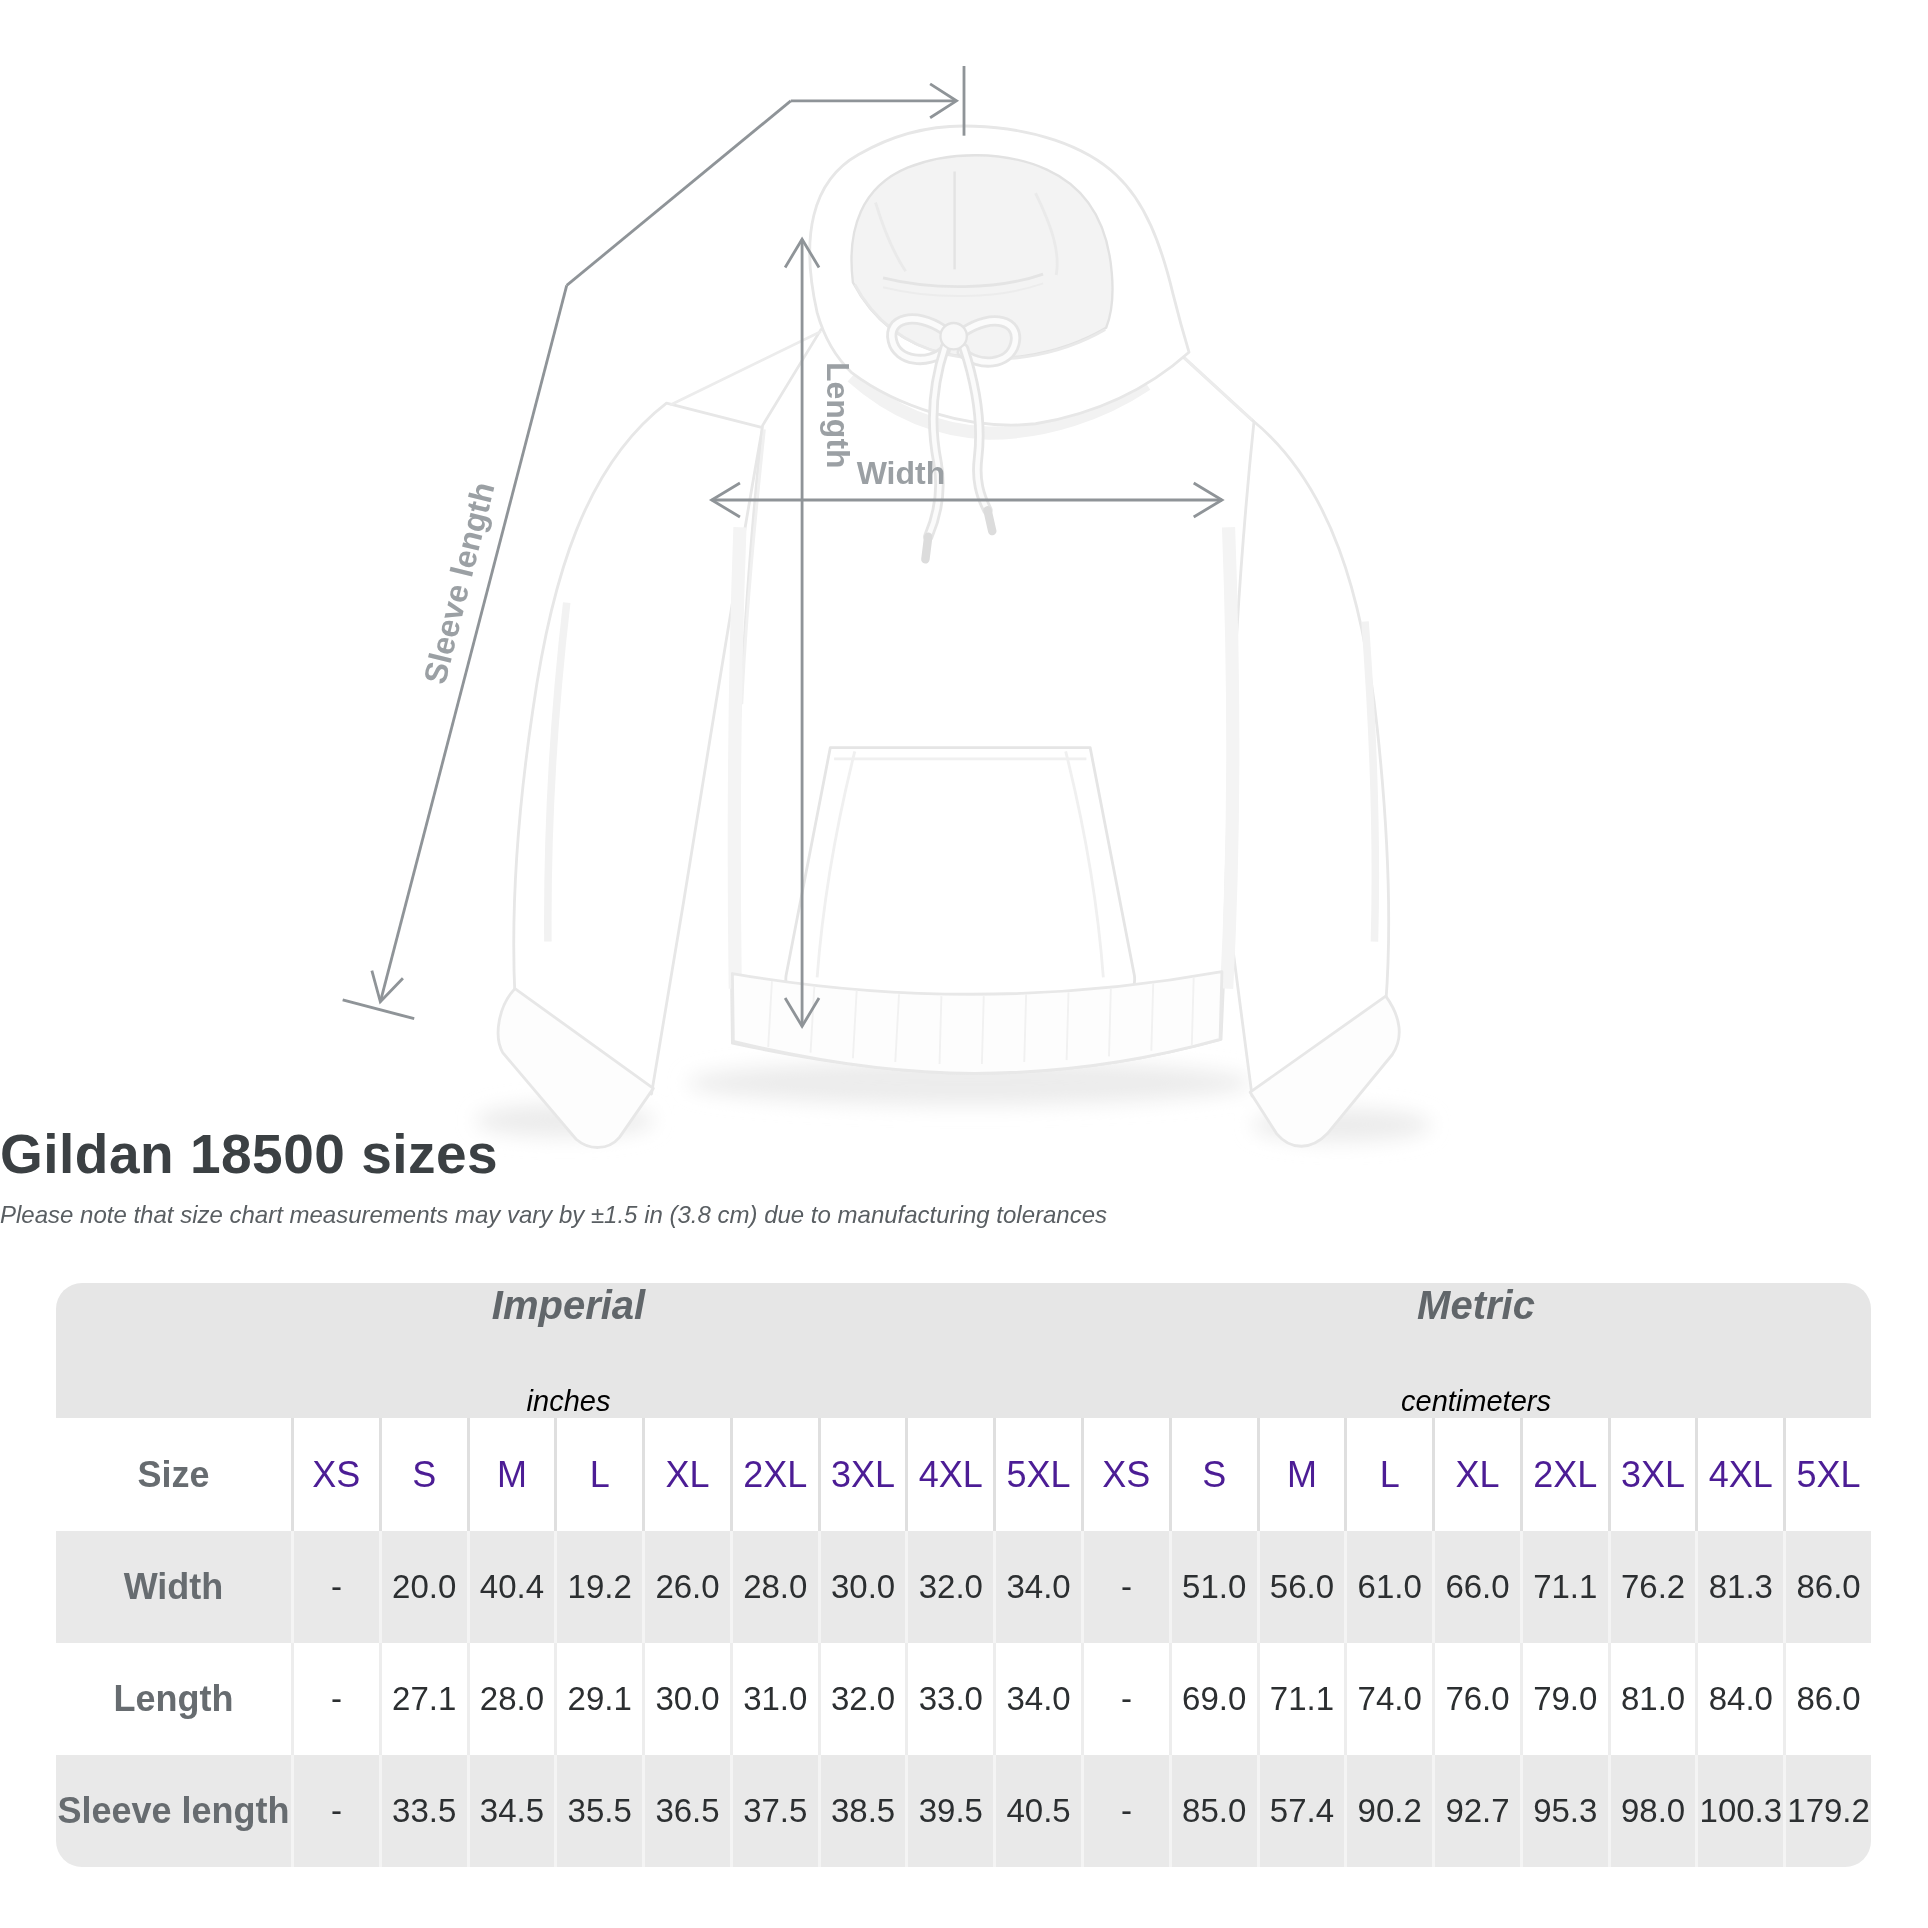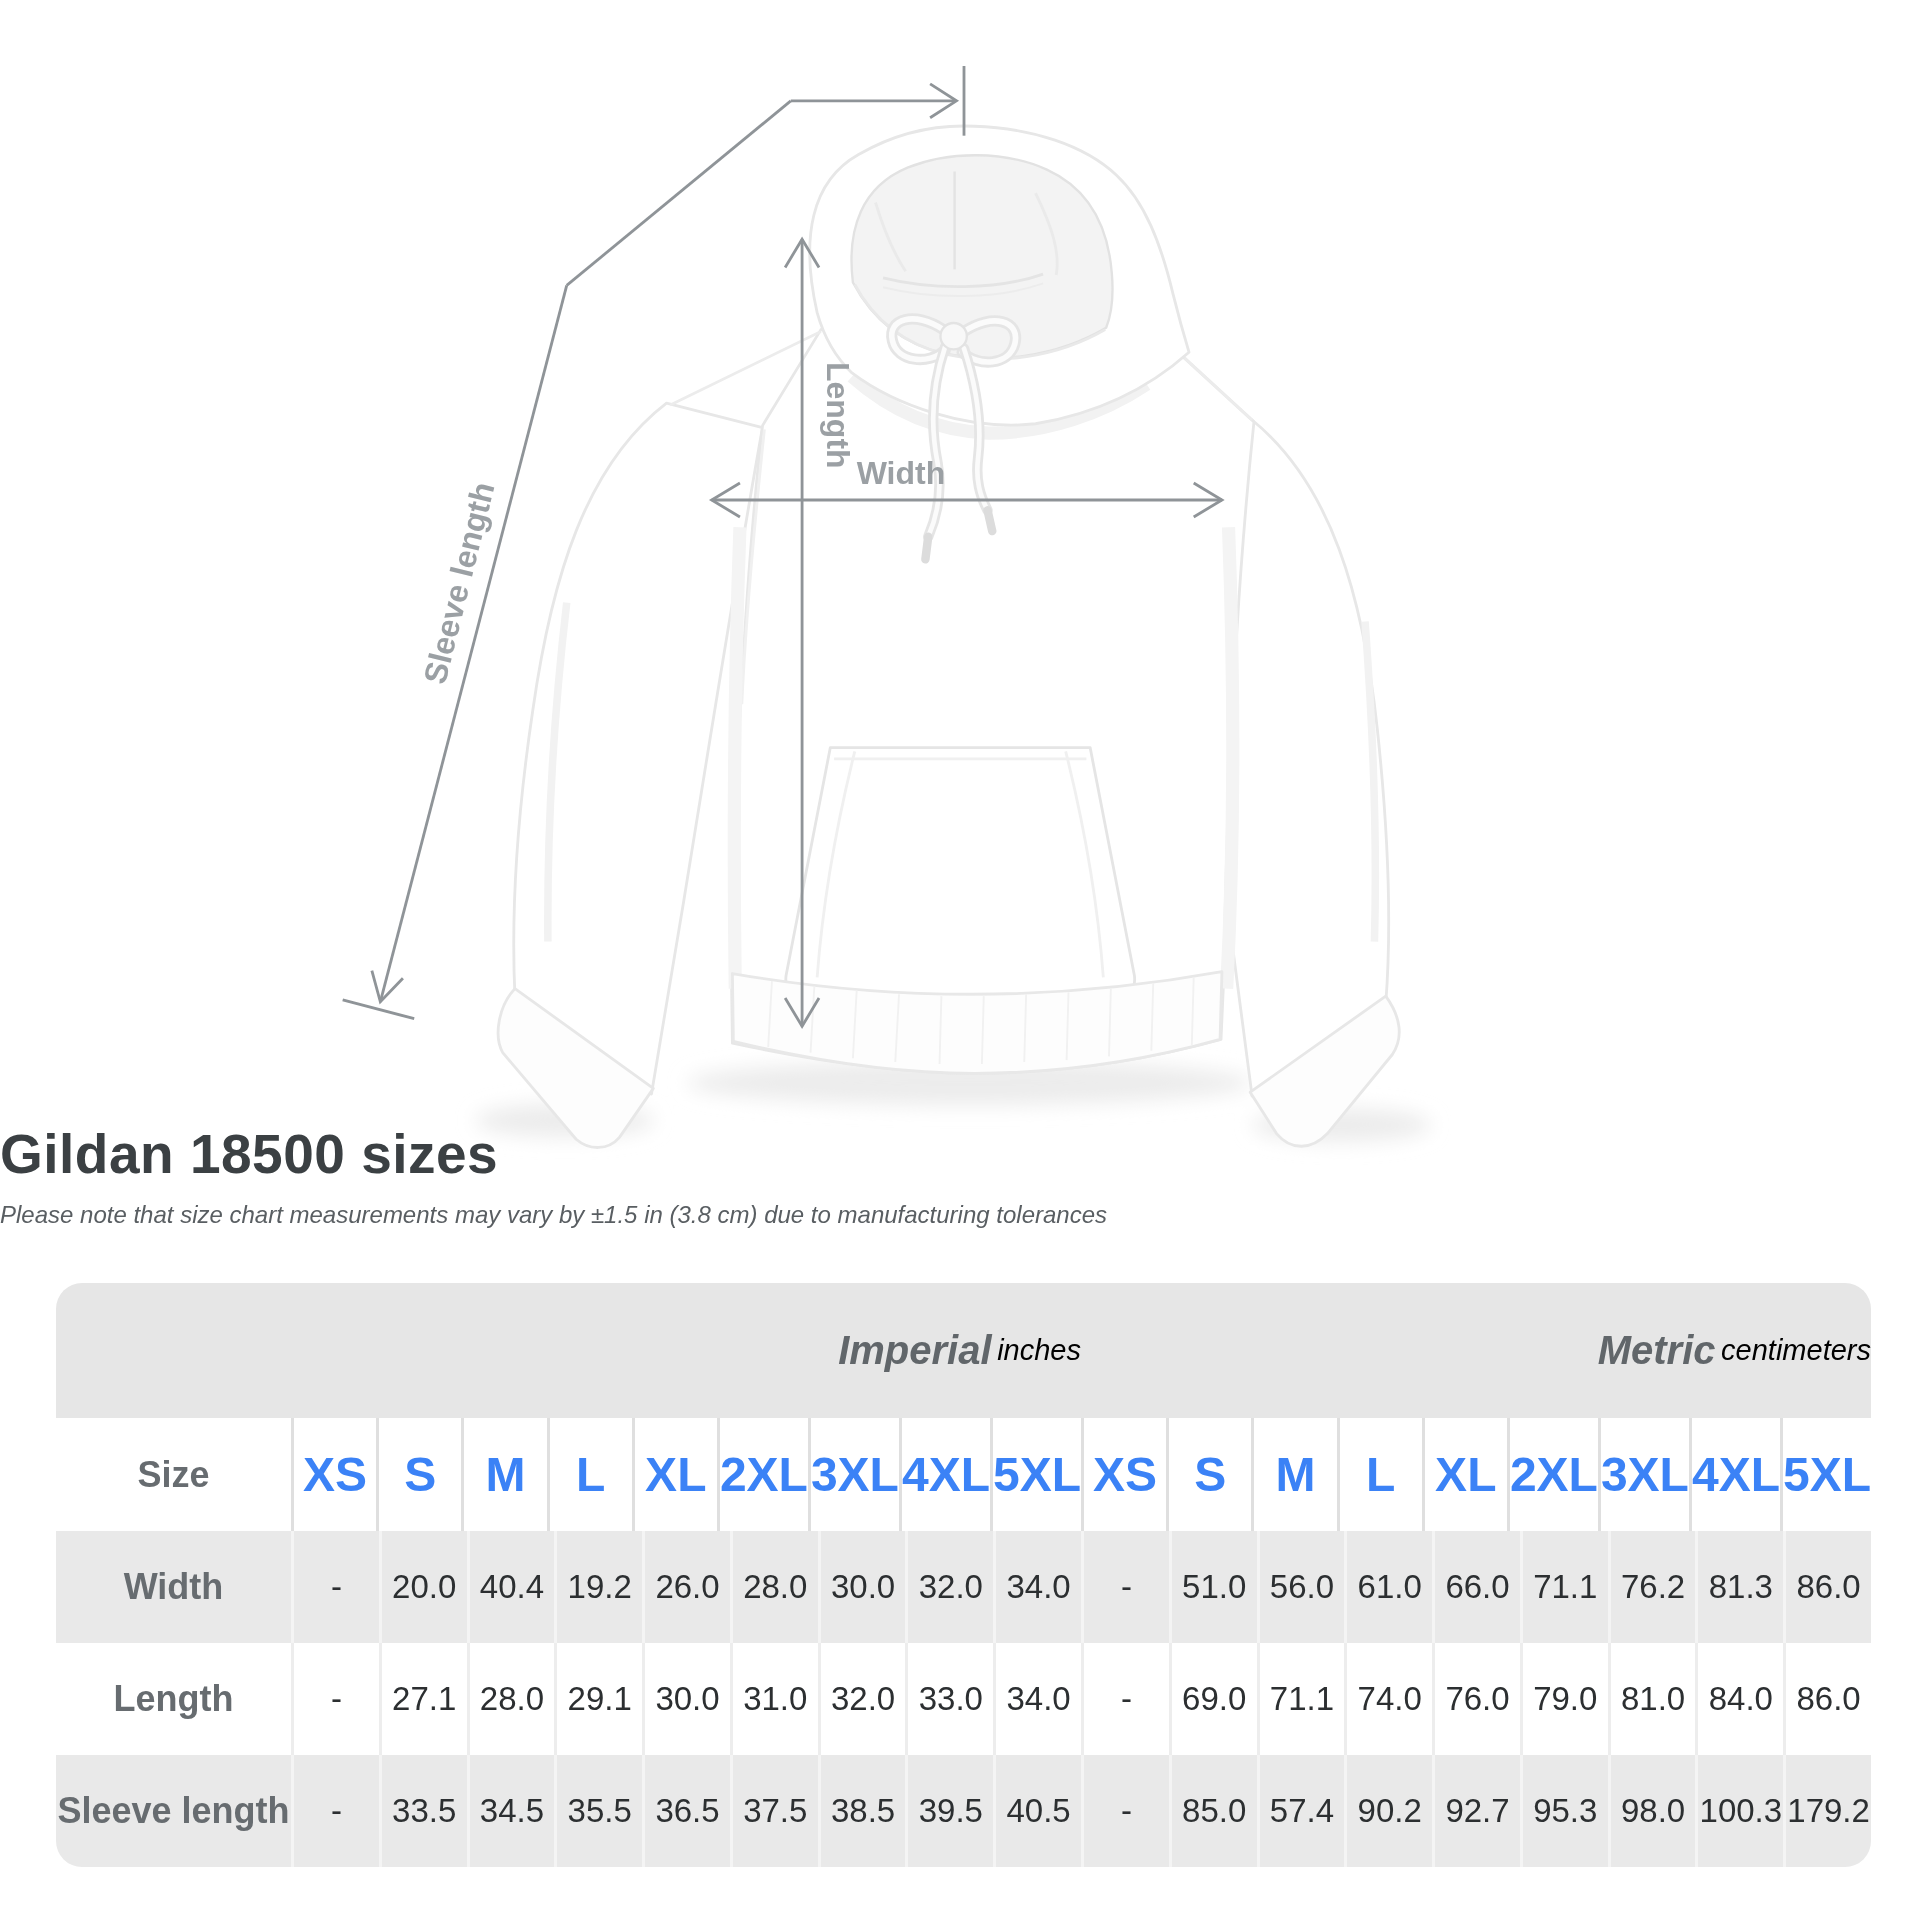--- a/index.html
+++ b/index.html
@@ -11,35 +11,35 @@
   .diagram text{
     font-family:"Liberation Sans", sans-serif;
     font-weight:700;fill:#9ba0a4;font-size:34px;
   }
   .title-block{position:absolute;top:1122px;left:0;width:1928px;}
   .title{font-size:55px;font-weight:700;color:#3b4043;margin:0;letter-spacing:0.5px}
   .subtitle{font-size:24px;font-style:italic;color:#595e62;margin:15px 0 0}
 
   .size-table{position:absolute;top:1283px;left:56px;width:1815px}
   .unit-band{display:flex;height:135px;background:#e6e6e6;border-radius:26px 26px 0 0}
-  .unit-group{display:flex;flex-direction:row;align-items:center;justify-content:flex-end;gap:5.6px}
+  .unit-group{display:flex;flex-direction:column;align-items:center;justify-content:space-between;gap:5.6px}
   .unit-group.imperial{width:1025px}
   .unit-group.metric{width:790px}
   .unit-name{font-size:40px;font-weight:700;font-style:italic;color:#61666a}
   .unit-sub{font-size:29px;font-style:italic;color:#000000}
 
   .trow{display:grid;grid-template-columns:235px repeat(18,1fr)}
   .trow.header{height:113px;background:#ffffff;--gut:#dfdfdf}
   .trow.alt{height:112px;background:#e9e9e9;--gut:#f4f4f4}
   .trow.plain{height:112px;background:#ffffff;--gut:#ededed}
   .trow.last{border-radius:0 0 26px 26px;overflow:hidden}
   .cell{display:flex;align-items:center;justify-content:center}
   .cell + .cell{border-left:3.8px solid var(--gut)}
   .cell.rowlabel{font-weight:700;font-size:36px;color:#676c70}
-  .cell.sizehead{font-weight:700;font-size:48px;color:#3b82f6}
+  .cell.sizehead{font-weight:400;font-size:36px;color:#4c1d95}
   .cell.val{font-size:33px;color:#2c2f31}
 </style>
 </head>
 <body>
 
 <div class="page">
 
   <svg class="diagram" width="1928" height="1177" viewBox="0 0 2048 1250">
     <defs>
       <filter id="blur" x="-60%" y="-60%" width="220%" height="220%">

